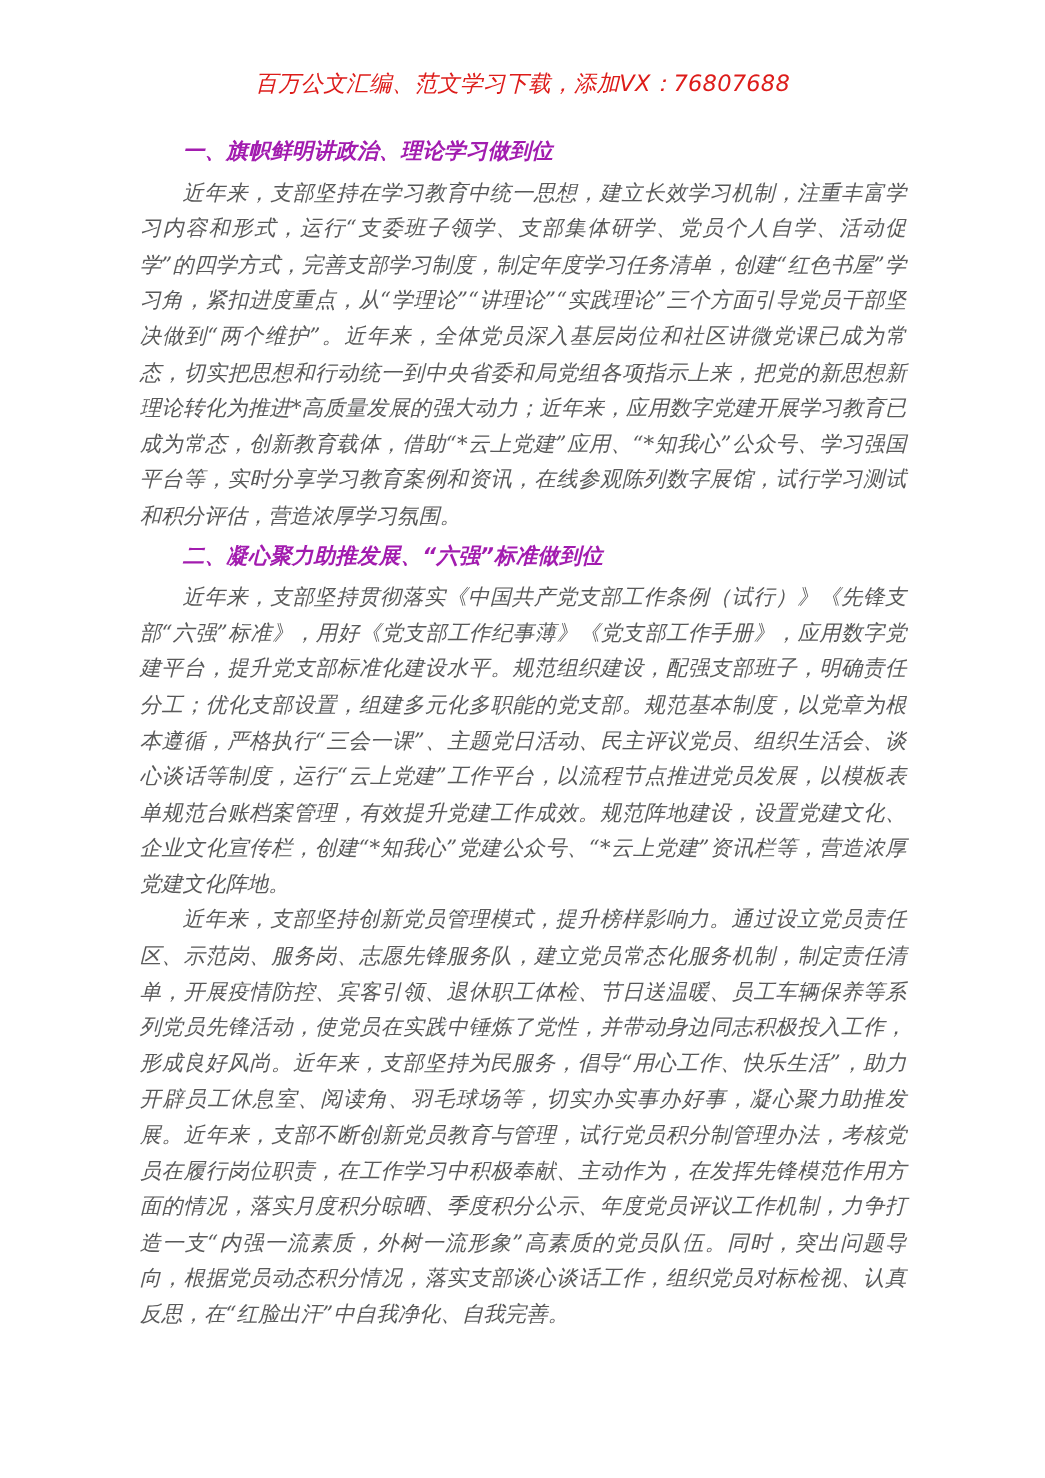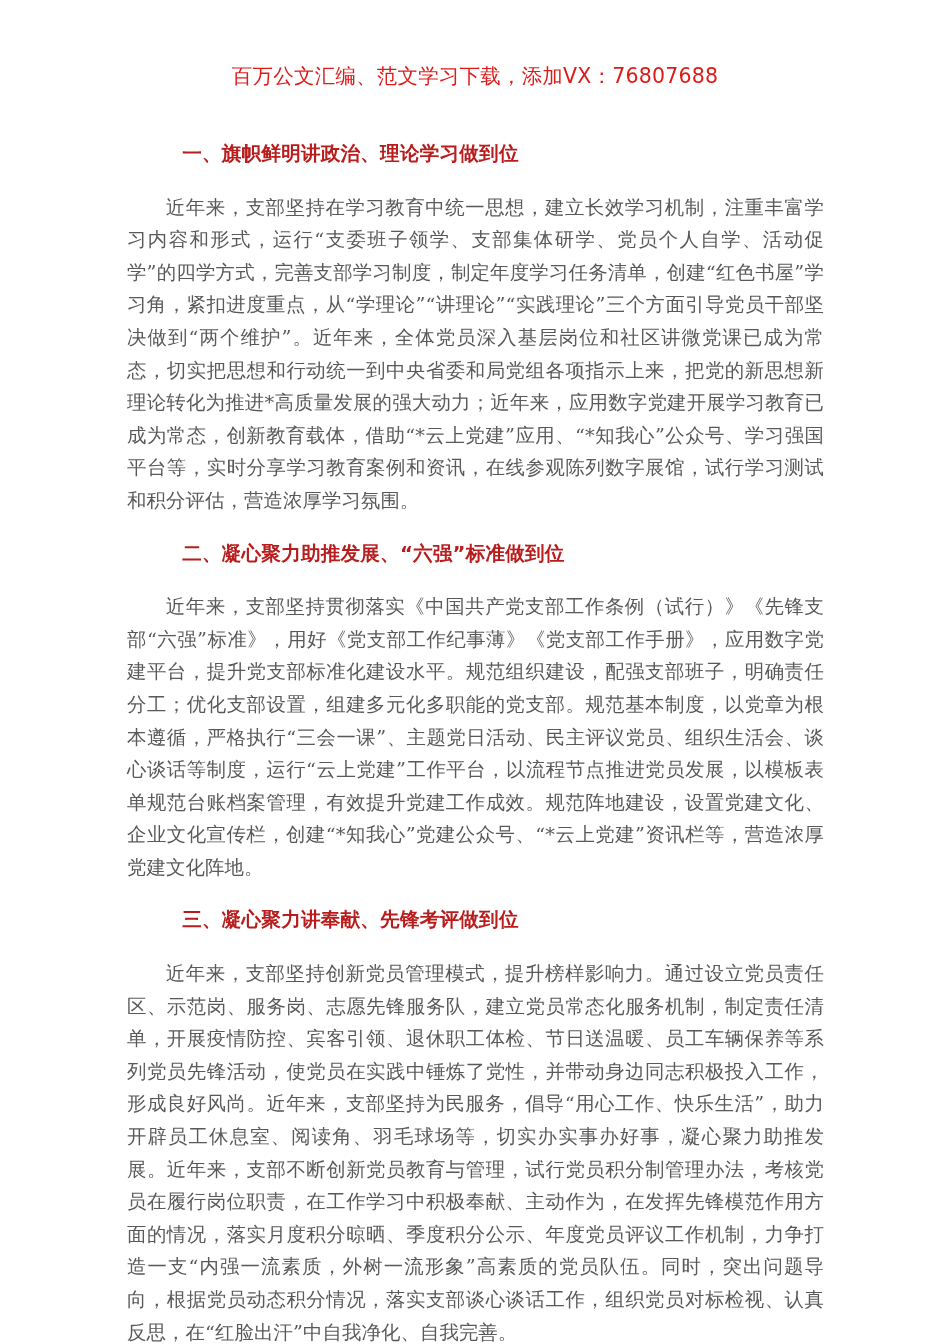--- a/index.html
+++ b/index.html
@@ -15,20 +15,21 @@
     font-family: "DejaVu Serif", "Liberation Serif", serif;
     -webkit-font-smoothing: antialiased;
   }
 
   .page {
     position: relative;
     width: 858px;
     height: 1344px;
     background: #ffffff;
     box-sizing: border-box;
+    font-style: italic;
   }
 
   .promo-banner {
     position: absolute;
     top: 62px;
     left: 0;
     width: 950px;
     text-align: center;
     font-family: "DejaVu Sans", "Liberation Sans", sans-serif;
     font-size: 20.5px;
@@ -52,27 +53,27 @@
     line-height: 32.6px;
     color: #595959;
     text-align: justify;
     text-justify: inter-ideograph;
     text-indent: 2em;
     letter-spacing: 0.1px;
     word-break: break-all;
   }
 
   .heading {
-    margin: 16px;
+    margin: 0;
     padding: 4px 0 5px 0;
     font-family: "DejaVu Sans", "Liberation Sans", sans-serif;
     font-size: 19.6px;
     line-height: 32.6px;
     font-weight: bold;
-    color: #b91c1c;
+    color: #a21caf;
     text-indent: 2em;
     letter-spacing: 0.2px;
     white-space: nowrap;
   }
 </style>
 </head>
 <body>
 
 <div class="page">
 
@@ -80,17 +81,16 @@
 
   <div class="doc-body">
 
 
     <h2 class="heading">一、旗帜鲜明讲政治、理论学习做到位</h2>
     <p class="para">近年来，支部坚持在学习教育中统一思想，建立长效学习机制，注重丰富学习内容和形式，运行“支委班子领学、支部集体研学、党员个人自学、活动促学”的四学方式，完善支部学习制度，制定年度学习任务清单，创建“红色书屋”学习角，紧扣进度重点，从“学理论”“讲理论”“实践理论”三个方面引导党员干部坚决做到“两个维护”。近年来，全体党员深入基层岗位和社区讲微党课已成为常态，切实把思想和行动统一到中央省委和局党组各项指示上来，把党的新思想新理论转化为推进*高质量发展的强大动力；近年来，应用数字党建开展学习教育已成为常态，创新教育载体，借助“*云上党建”应用、“*知我心”公众号、学习强国平台等，实时分享学习教育案例和资讯，在线参观陈列数字展馆，试行学习测试和积分评估，营造浓厚学习氛围。</p>
 
     <h2 class="heading">二、凝心聚力助推发展、“六强”标准做到位</h2>
     <p class="para">近年来，支部坚持贯彻落实《中国共产党支部工作条例（试行）》《先锋支部“六强”标准》，用好《党支部工作纪事薄》《党支部工作手册》，应用数字党建平台，提升党支部标准化建设水平。规范组织建设，配强支部班子，明确责任分工；优化支部设置，组建多元化多职能的党支部。规范基本制度，以党章为根本遵循，严格执行“三会一课”、主题党日活动、民主评议党员、组织生活会、谈心谈话等制度，运行“云上党建”工作平台，以流程节点推进党员发展，以模板表单规范台账档案管理，有效提升党建工作成效。规范阵地建设，设置党建文化、企业文化宣传栏，创建“*知我心”党建公众号、“*云上党建”资讯栏等，营造浓厚党建文化阵地。</p>
 
-    <h2 class="heading">三、凝心聚力讲奉献、先锋考评做到位</h2>
     <p class="para">近年来，支部坚持创新党员管理模式，提升榜样影响力。通过设立党员责任区、示范岗、服务岗、志愿先锋服务队，建立党员常态化服务机制，制定责任清单，开展疫情防控、宾客引领、退休职工体检、节日送温暖、员工车辆保养等系列党员先锋活动，使党员在实践中锤炼了党性，并带动身边同志积极投入工作，形成良好风尚。近年来，支部坚持为民服务，倡导“用心工作、快乐生活”，助力开辟员工休息室、阅读角、羽毛球场等，切实办实事办好事，凝心聚力助推发展。近年来，支部不断创新党员教育与管理，试行党员积分制管理办法，考核党员在履行岗位职责，在工作学习中积极奉献、主动作为，在发挥先锋模范作用方面的情况，落实月度积分晾晒、季度积分公示、年度党员评议工作机制，力争打造一支“内强一流素质，外树一流形象”高素质的党员队伍。同时，突出问题导向，根据党员动态积分情况，落实支部谈心谈话工作，组织党员对标检视、认真反思，在“红脸出汗”中自我净化、自我完善。</p>
 
   </div>
 </div>
 
 </body></html>

